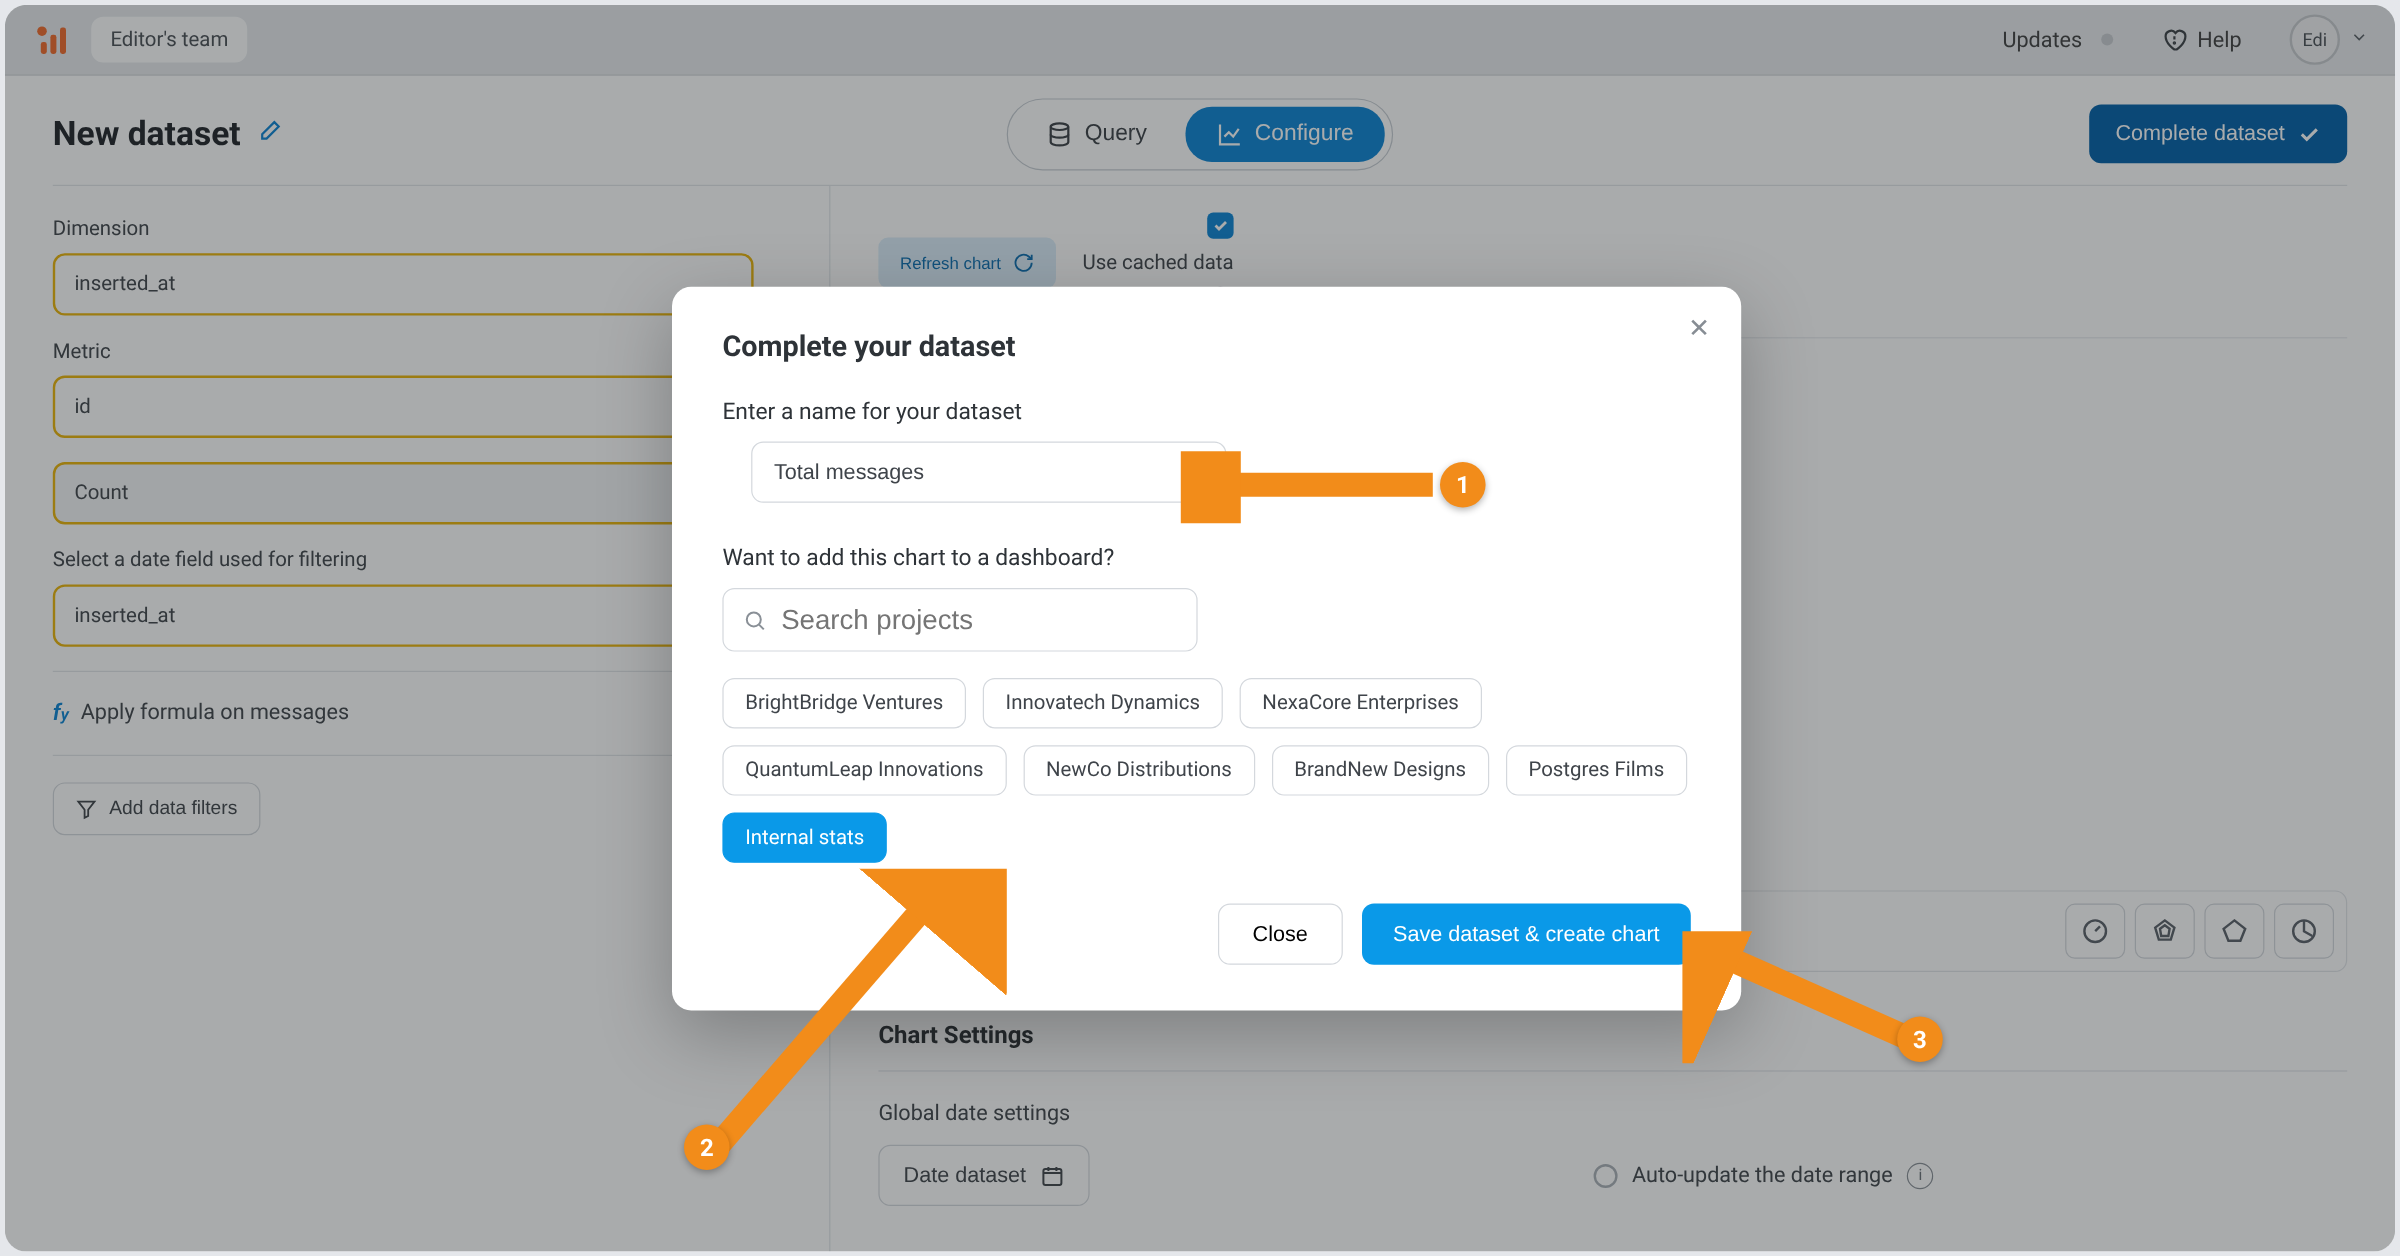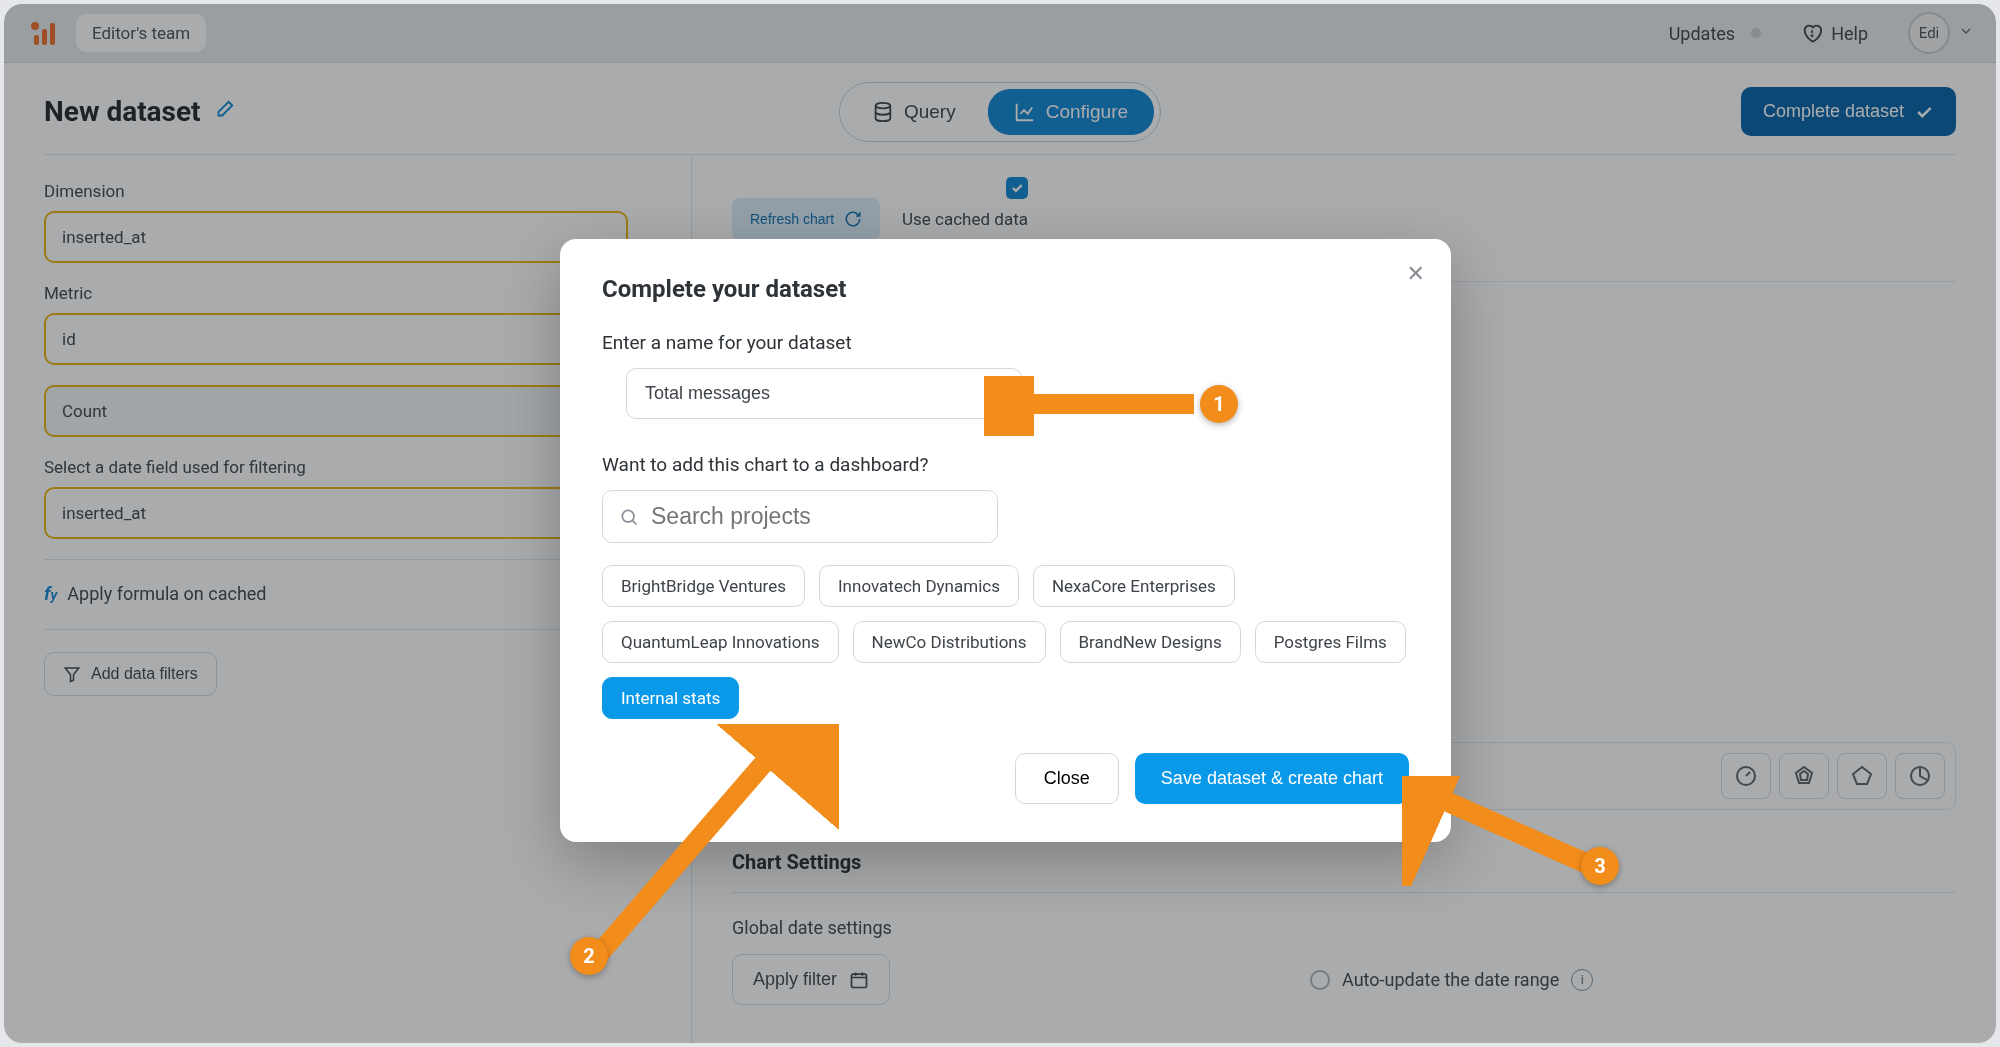--- a/index.html
+++ b/index.html
@@ -303,21 +303,21 @@
       <div class="label">Metric</div>
       <div class="field">id</div>
       <div class="field muted">Count</div>
 
       <div class="label">Select a date field used for filtering</div>
       <div class="field">inserted_at</div>
 
       <div class="sep-line"></div>
       <div class="formula-row">
         <span class="fy">f<span style="font-size:14px">y</span></span>
-        <span>Apply formula on cached</span>
+        <span>Apply formula on messages</span>
       </div>
       <div class="sep-line"></div>
 
       <button class="filter-btn">
         <svg width="18" height="18" viewBox="0 0 24 24" fill="none" stroke="currentColor" stroke-width="2">
             <polygon points="3 4 21 4 14 13 14 20 10 22 10 13 3 4"></polygon>
           </svg>
         <span>Add data filters</span>
       </button>
     </div>
@@ -366,21 +366,21 @@
               <path d="M12 3v9l7 4"></path>
             </svg>
           </button>
       </div>
 
       <div class="section-title">Chart Settings</div>
       <div class="sep-line" style="width:100%"></div>
       <div class="sub-label">Global date settings</div>
       <div style="display:flex; gap:420px; align-items:center;">
         <button class="date-filter-btn">
-          <span>Apply filter</span>
+          <span>Date dataset</span>
           <svg width="20" height="20" viewBox="0 0 24 24" fill="none" stroke="currentColor" stroke-width="2">
               <rect x="3" y="5" width="18" height="16" rx="2"></rect>
               <path d="M3 9h18M8 3v4M16 3v4"></path>
             </svg>
         </button>
         <div class="auto-row">
           <span class="radio"></span>
           <span>Auto-update the date range</span>
           <span class="info-circle">i</span>
         </div>

